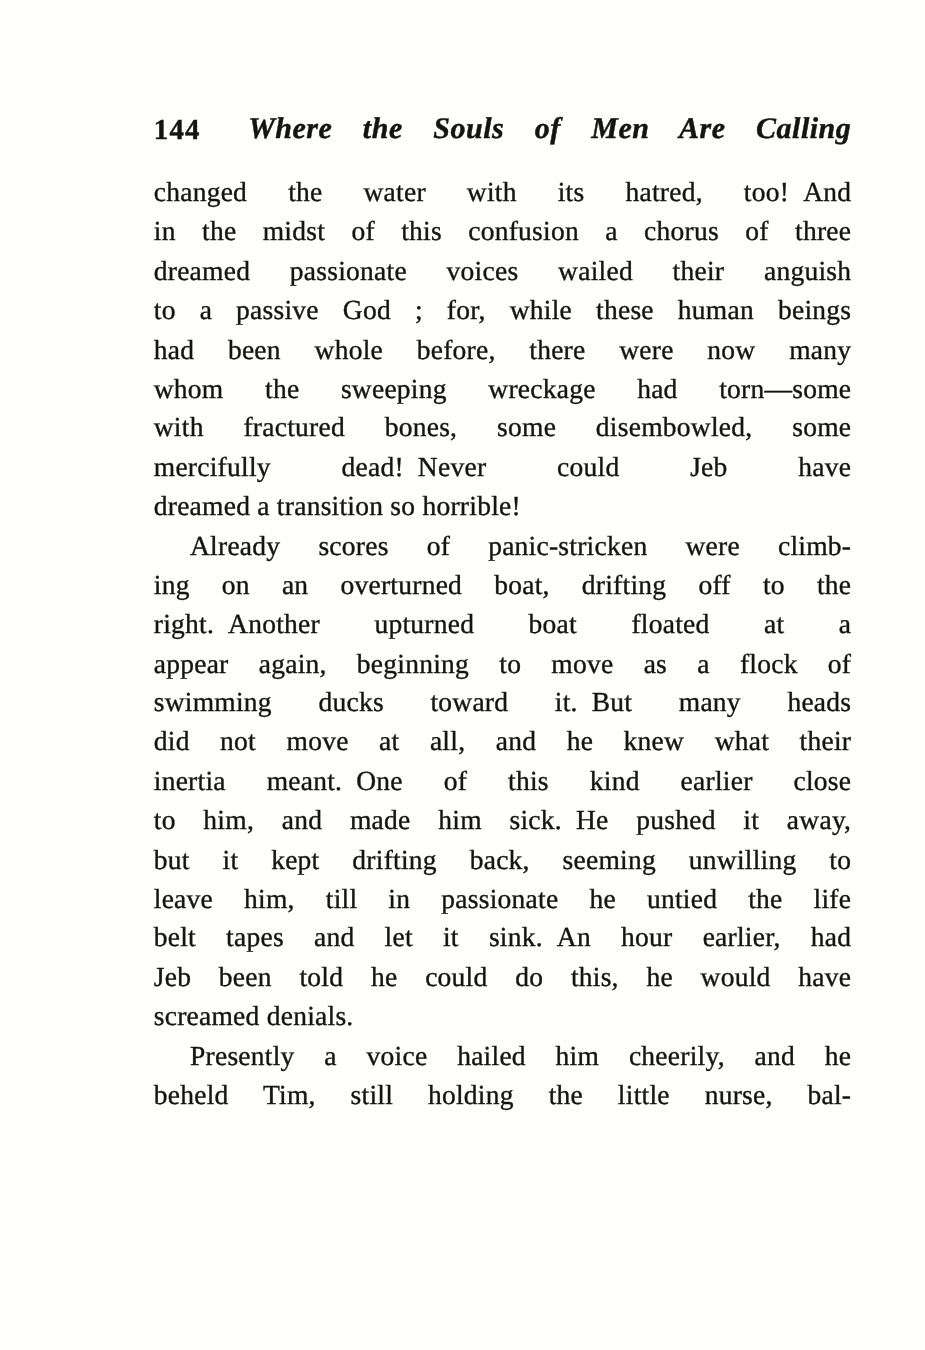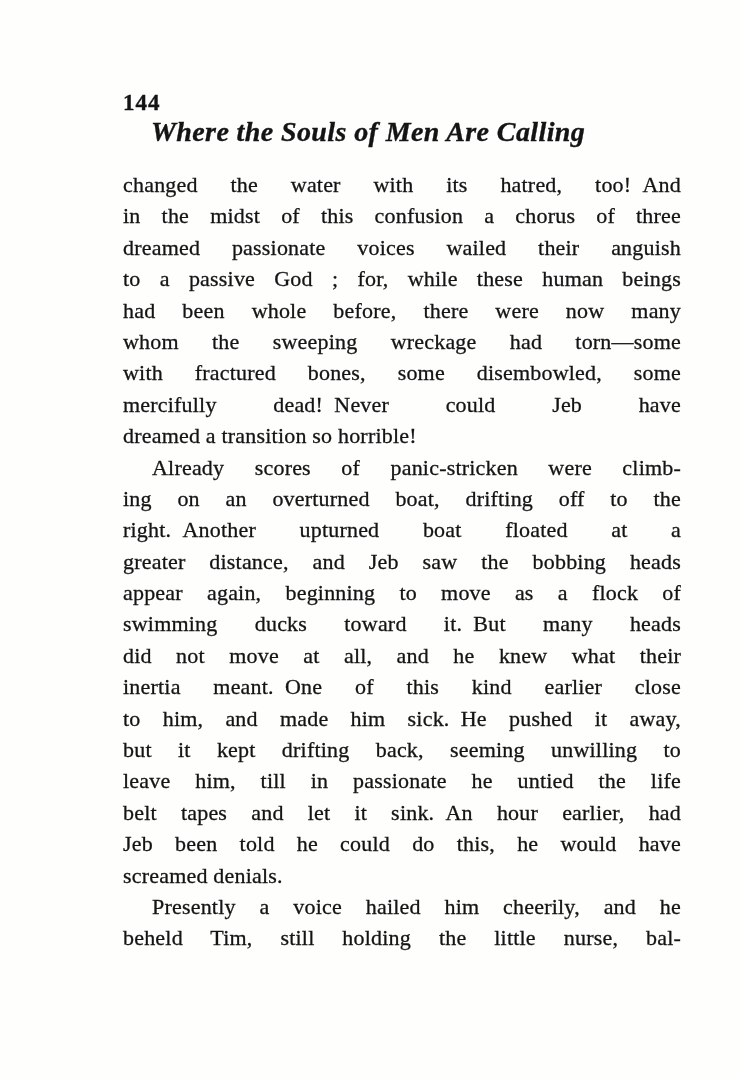--- a/index.html
+++ b/index.html
@@ -17,42 +17,40 @@
     color: #141414;
   }
   .content {
     position: absolute;
     left: 123px;
     top: 90px;
     width: 558px;
   }
   .running-head {
     display: flex;
-    align-items: flex-start;
+    align-items: center;
     margin-bottom: 21px;
-    flex-direction: column;
     -webkit-text-stroke: 0.35px #141414;
   }
   .page-number {
     font-size: 23px;
     font-weight: 700;
     letter-spacing: 1px;
     margin-right: 38px;
     flex: 0 0 auto;
   }
   .running-title {
     flex: 1 1 auto;
-    font-size: 28px;
+    font-size: 24px;
     font-style: italic;
     font-weight: 700;
     letter-spacing: 0.4px;
     text-align: justify;
     text-align-last: justify;
     white-space: normal;
-    margin-left: 28px;
   }
   .body-text {
     font-size: 22px;
     line-height: 31.4px;
     -webkit-text-stroke: 0.3px #161616;
   }
   .para {
     margin: 0;
   }
   .line {
@@ -91,21 +89,20 @@
         <div class="line">whom the sweeping wreckage had torn—some</div>
         <div class="line">with fractured bones, some disembowled, some</div>
         <div class="line">mercifully dead! Never could Jeb have</div>
         <div class="line short">dreamed a transition so horrible!</div>
       </div>
 
       <div class="para">
         <div class="line indent">Already scores of panic-stricken were climb-</div>
         <div class="line">ing on an overturned boat, drifting off to the</div>
         <div class="line">right. Another upturned boat floated at a</div>
-        <div class="line">greater distance, and Jeb saw the bobbing heads</div>
         <div class="line">appear again, beginning to move as a flock of</div>
         <div class="line">swimming ducks toward it. But many heads</div>
         <div class="line">did not move at all, and he knew what their</div>
         <div class="line">inertia meant. One of this kind earlier close</div>
         <div class="line">to him, and made him sick. He pushed it away,</div>
         <div class="line">but it kept drifting back, seeming unwilling to</div>
         <div class="line">leave him, till in passionate he untied the life</div>
         <div class="line">belt tapes and let it sink. An hour earlier, had</div>
         <div class="line">Jeb been told he could do this, he would have</div>
         <div class="line short">screamed denials.</div>

